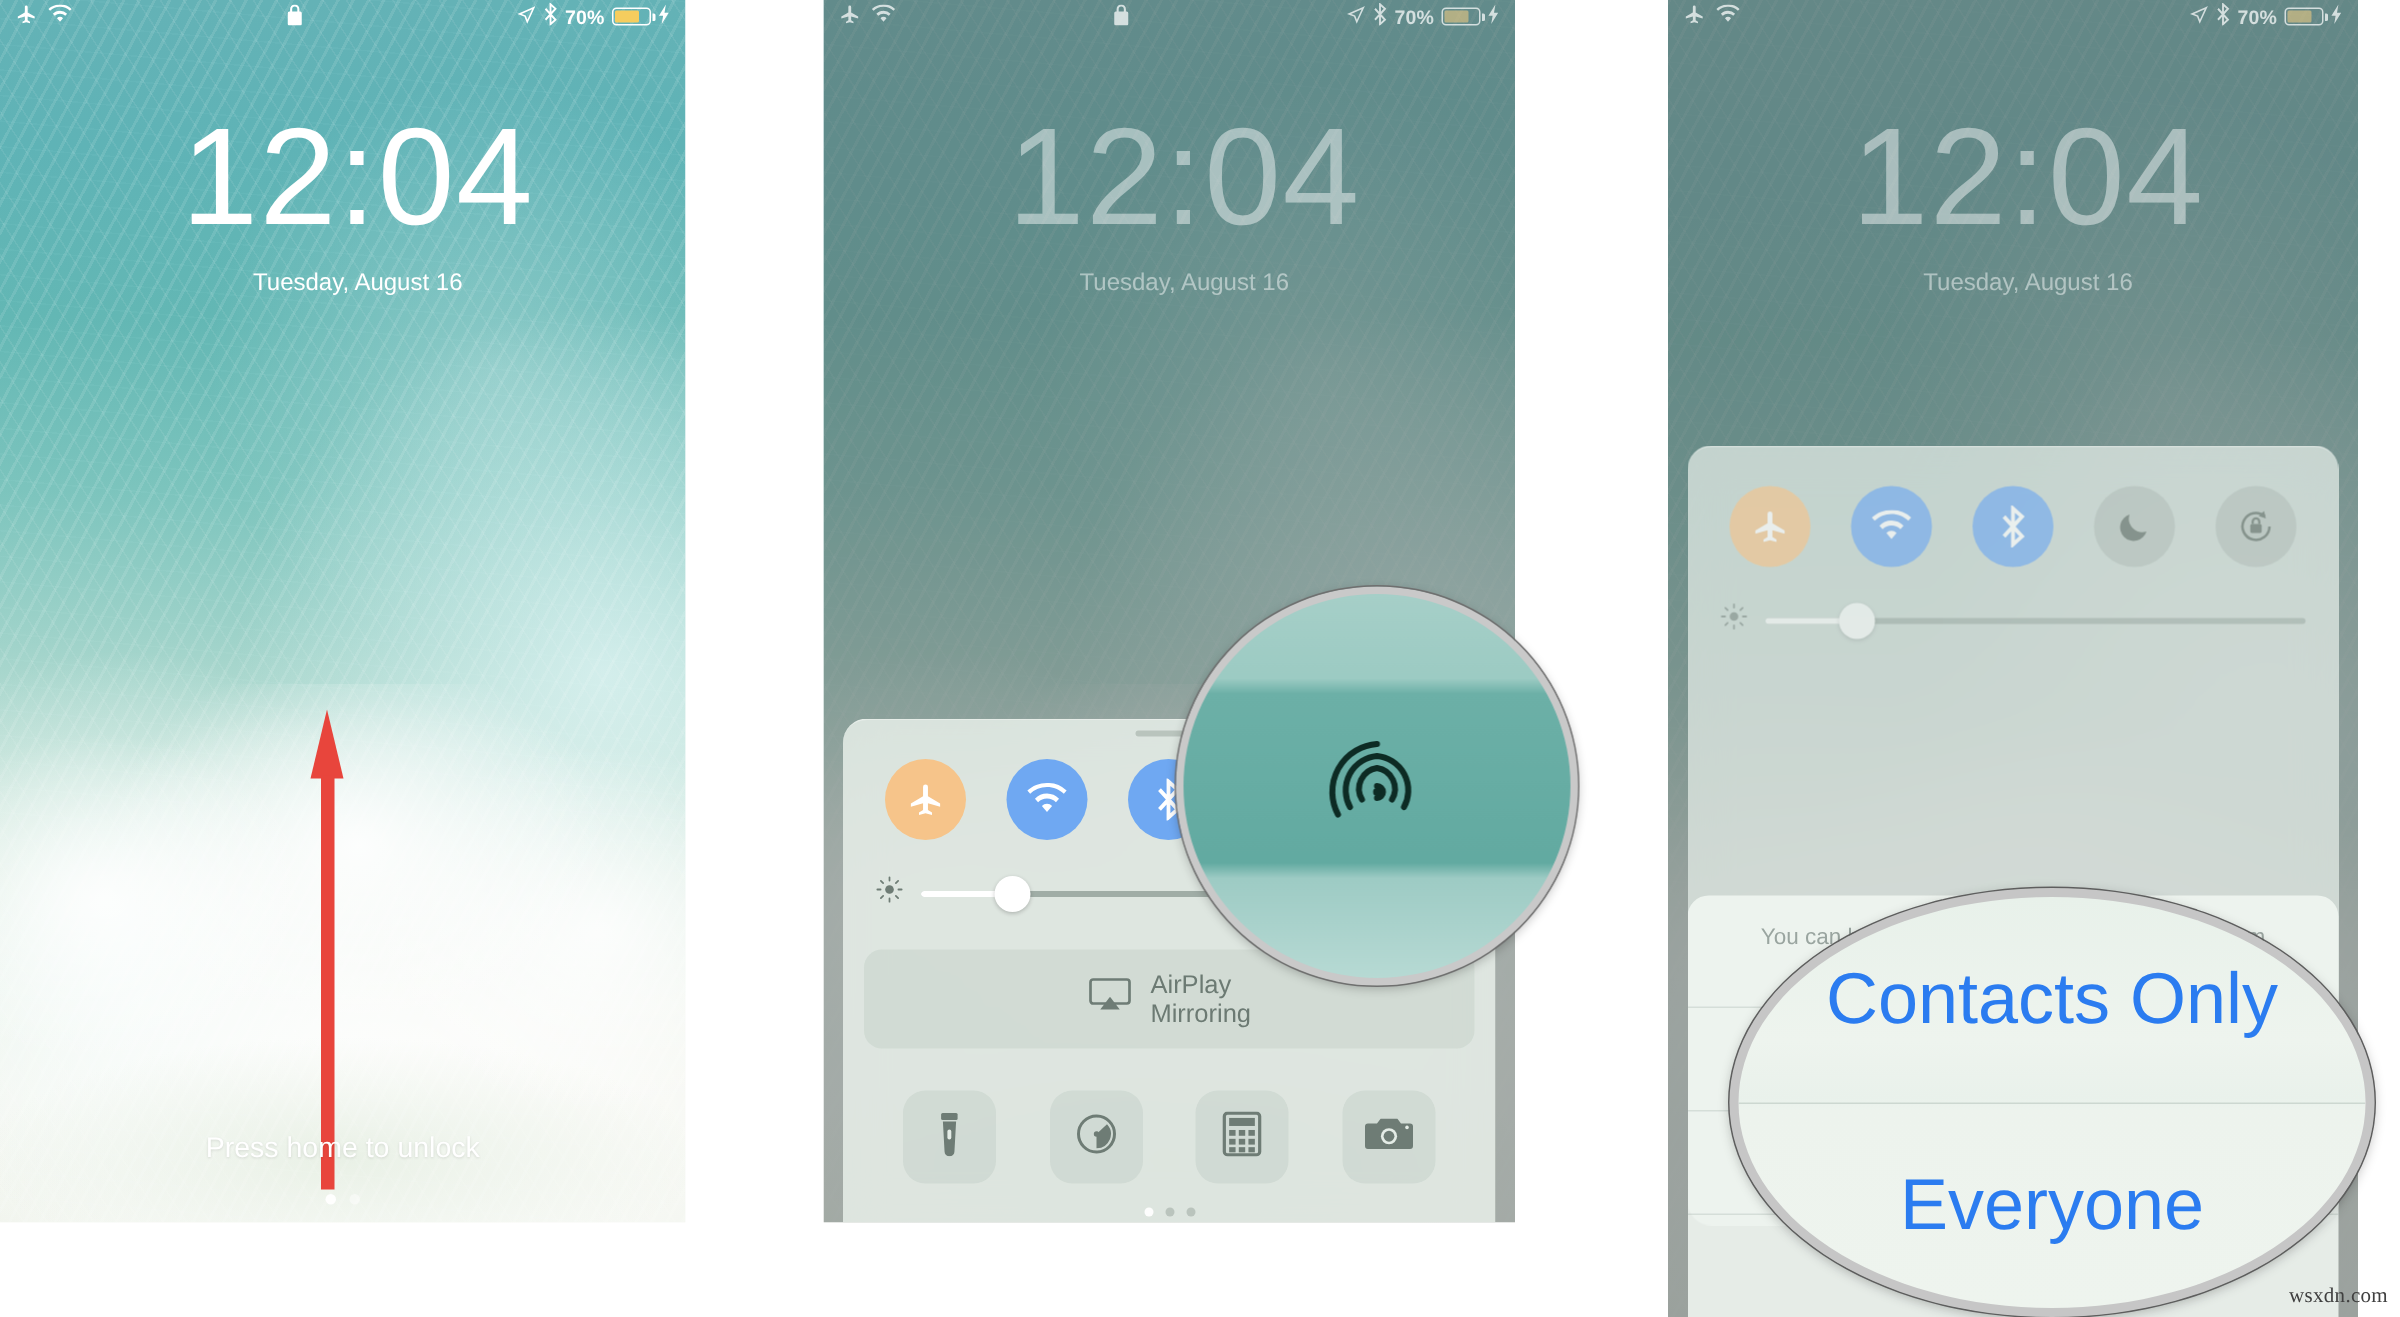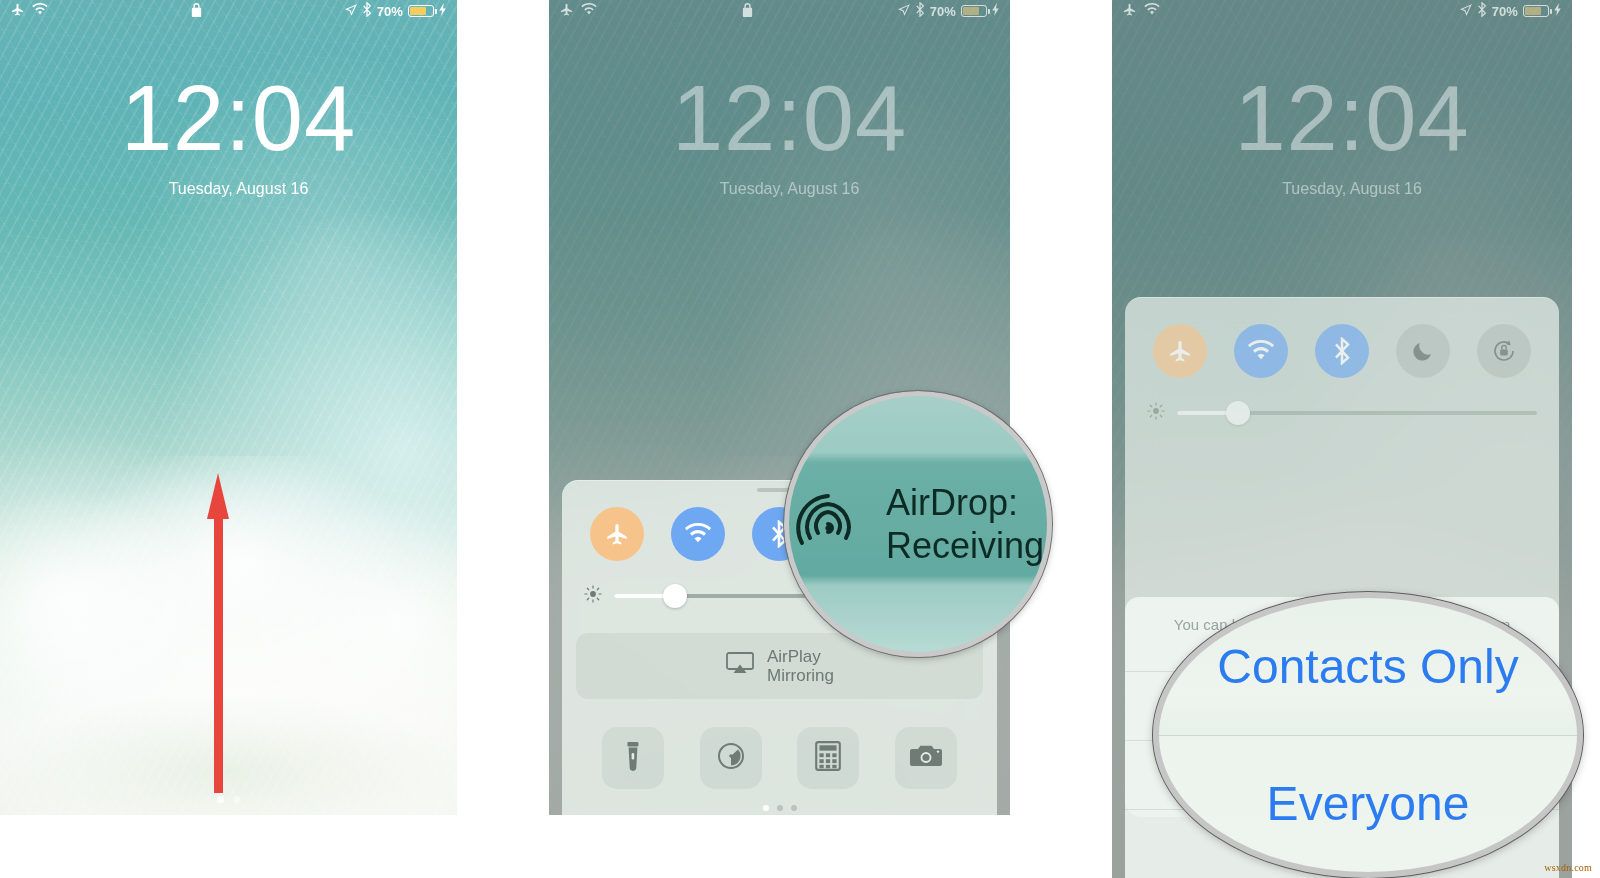--- a/index.html
+++ b/index.html
@@ -176,21 +176,21 @@
     background:linear-gradient(180deg,#e8f1ea 0%, #eef4ee 35%, #e9f1eb 49%, #edf3ed 52%, #eef4ee 100%);
     overflow:hidden; z-index:6;
     display:flex; flex-direction:column;
   }
   .mag3 .row{ flex:1; display:flex; align-items:center; justify-content:center; color:#2b7cf0; font-size:48px; }
   .mag3 .row.second{ border-top:1px solid rgba(150,165,158,.35); }
 
   
   .wsxdn{
     position:absolute; right:8px; bottom:5px;
-    color:#a16207; font-size:10px; letter-spacing:.2px; z-index:9;
+    color:#404040; font-size:14px; letter-spacing:.2px; z-index:9;
     font-family:"Liberation Serif", serif;
   }
 </style>
 </head>
 <body>
 
 <div class="stage">
 
   <div class="panel" id="panel1">
     <div class="wall">
@@ -245,20 +245,21 @@
     <div class="clockwrap">
       <div class="clock">12:04</div>
       <div class="date">Tuesday, August 16</div>
     </div>
 
     <div class="arrow">
       <div class="head"></div>
         <div class="shaft"></div>
     </div>
 
+    <div class="unlock">Press home to unlock</div>
     <div class="homedots">
       <span></span>
         <span class="off"></span>
     </div>
   </div>
 
   <div class="panel" id="panel2">
     <div class="wall">
         <div class="wall-foam"></div>
       </div>
@@ -573,24 +574,20 @@
       <svg width="72" height="72" viewBox="0 0 72 72">
         <g fill="none" stroke="#0d2b24" stroke-width="4" stroke-linecap="round">
           <path d="M36 46a4 4 0 1 0 0-8"></path>
           <path d="M26 47a14 14 0 0 1 10-21 14 14 0 0 1 10 21"></path>
           <path d="M18 52a23 23 0 0 1 18-34 23 23 0 0 1 18 34"></path>
           <path d="M10 57a32 32 0 0 1 26-47"></path>
         </g>
         <circle cx="36" cy="42" r="2.6" fill="#0d2b24"></circle>
       </svg>
     </span>
-    <span class="adtxt">
-      <span style="display:block">AirDrop:</span>
-      <span style="display:block">Receiving</span>
-    </span>
   </div>
 
   <div class="mag3">
     <div class="row">Contacts Only</div>
     <div class="row second">Everyone</div>
   </div>
 
   <div class="wsxdn">wsxdn.com</div>
 </div>
 

